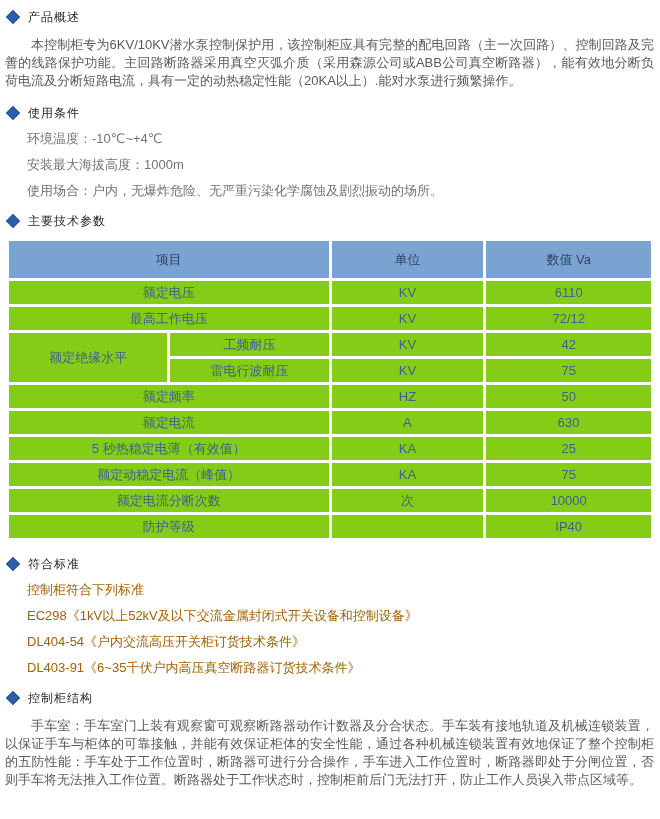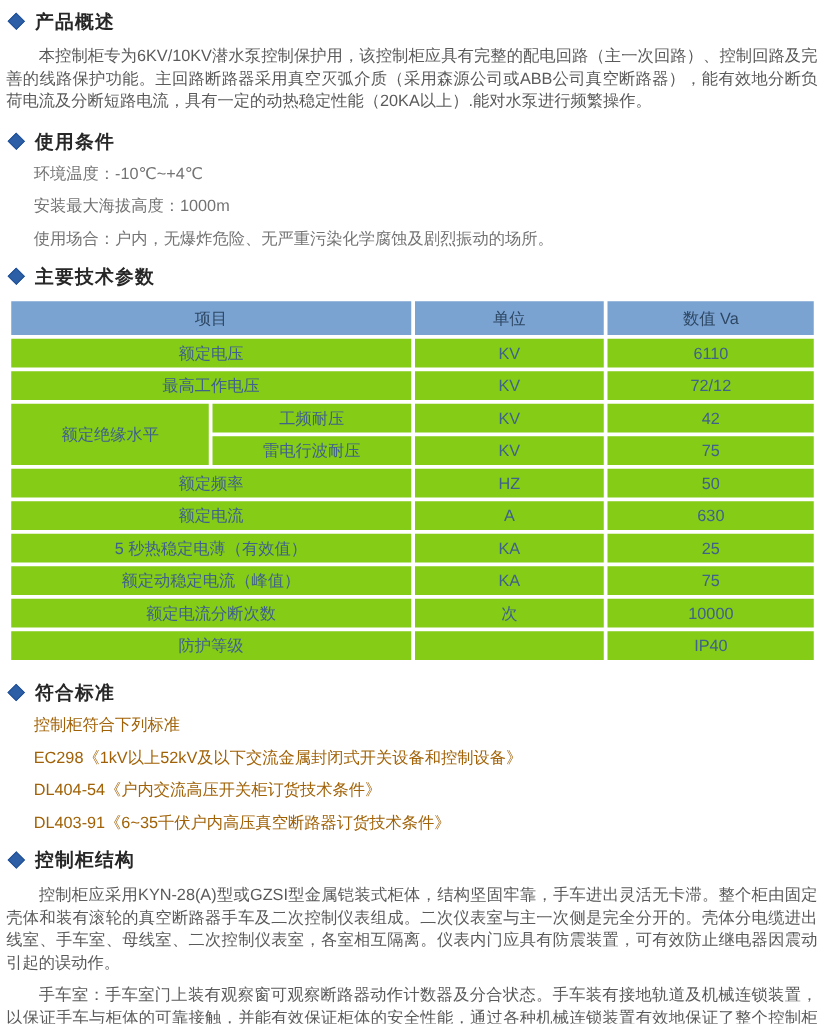--- a/index.html
+++ b/index.html
@@ -10,40 +10,40 @@
   }
   .page{padding-top:6px;}
   .sec-head{
     display:flex;align-items:center;margin:0 0 0 8px;height:22px;
   }
   .diamond{
     width:10px;height:10px;background:#2d5fa7;transform:rotate(45deg);
     flex:0 0 auto;margin-right:10px;box-shadow:inset 0 0 0 1px #24549a;
   }
   .sec-title{
-    font-size:15px;font-weight:bold;color:#272727;letter-spacing:1px;
+    font-size:12px;font-weight:normal;color:#272727;letter-spacing:1px;
   }
   .para{
     margin:8px 6px 0 5px;text-indent:26px;font-size:13px;line-height:18px;
     color:#5a5a5a;text-align:justify;
   }
   .cond-list{margin:2px 0 0 27px;padding:0;list-style:none;font-size:13px;}
   .cond-list li{line-height:26px;color:#737373;}
   .std-block{margin:2px 0 0 27px;font-size:13px;}
   .std-block div{line-height:26px;color:#a16207;}
   .mt12{margin-top:12px;}
   .mt8{margin-top:8px;}
   .mt6{margin-top:6px;}
   table.params{
     width:648px;margin:6px auto 0;border-collapse:separate;border-spacing:3px;
     table-layout:fixed;
   }
   table.params th{
     background:#7ba3d2;color:#2d4763;font-size:13px;font-weight:normal;
-    height:27px;text-align:center;padding:0;margin-top:28px;
+    height:37px;text-align:center;padding:0;margin-top:28px;
   }
   table.params td{
     background:#84cc16;color:#40618c;font-size:13px;height:21px;
     text-align:center;padding:1px 2px;
   }
   col.c1{width:25%;}col.c2{width:25%;}col.c3{width:24%;}col.c4{width:26%;}
 </style>
 </head>
 <body>
 
@@ -146,16 +146,15 @@
     <div>控制柜符合下列标准</div>
     <div>EC298《1kV以上52kV及以下交流金属封闭式开关设备和控制设备》</div>
     <div>DL404-54《户内交流高压开关柜订货技术条件》</div>
     <div>DL403-91《6~35千伏户内高压真空断路器订货技术条件》</div>
   </div>
 
   <div class="sec-head mt6">
     <span class="diamond"></span>
     <span class="sec-title">控制柜结构</span>
   </div>
-  <p class="para">控制柜应采用KYN-28(A)型或GZSI型金属铠装式柜体，结构坚固牢靠，手车进出灵活无卡滞。整个柜由固定壳体和装有滚轮的真空断路器手车及二次控制仪表组成。二次仪表室与主一次侧是完全分开的。壳体分电缆进出线室、手车室、母线室、二次控制仪表室，各室相互隔离。仪表内门应具有防震装置，可有效防止继电器因震动引起的误动作。</p>
   <p class="para mt8">手车室：手车室门上装有观察窗可观察断路器动作计数器及分合状态。手车装有接地轨道及机械连锁装置，以保证手车与柜体的可靠接触，并能有效保证柜体的安全性能，通过各种机械连锁装置有效地保证了整个控制柜的五防性能：手车处于工作位置时，断路器可进行分合操作，手车进入工作位置时，断路器即处于分闸位置，否则手车将无法推入工作位置。断路器处于工作状态时，控制柜前后门无法打开，防止工作人员误入带点区域等。</p>
 
 </div>
 
 </body></html>

